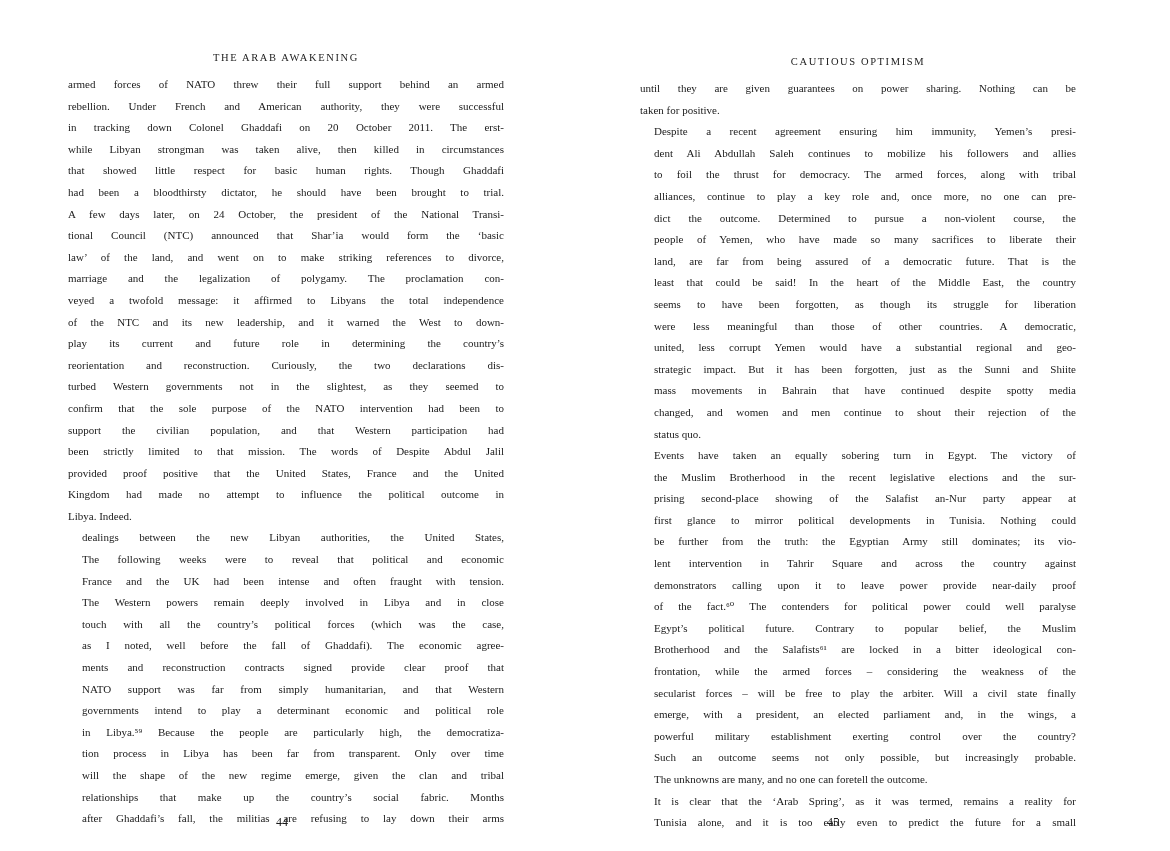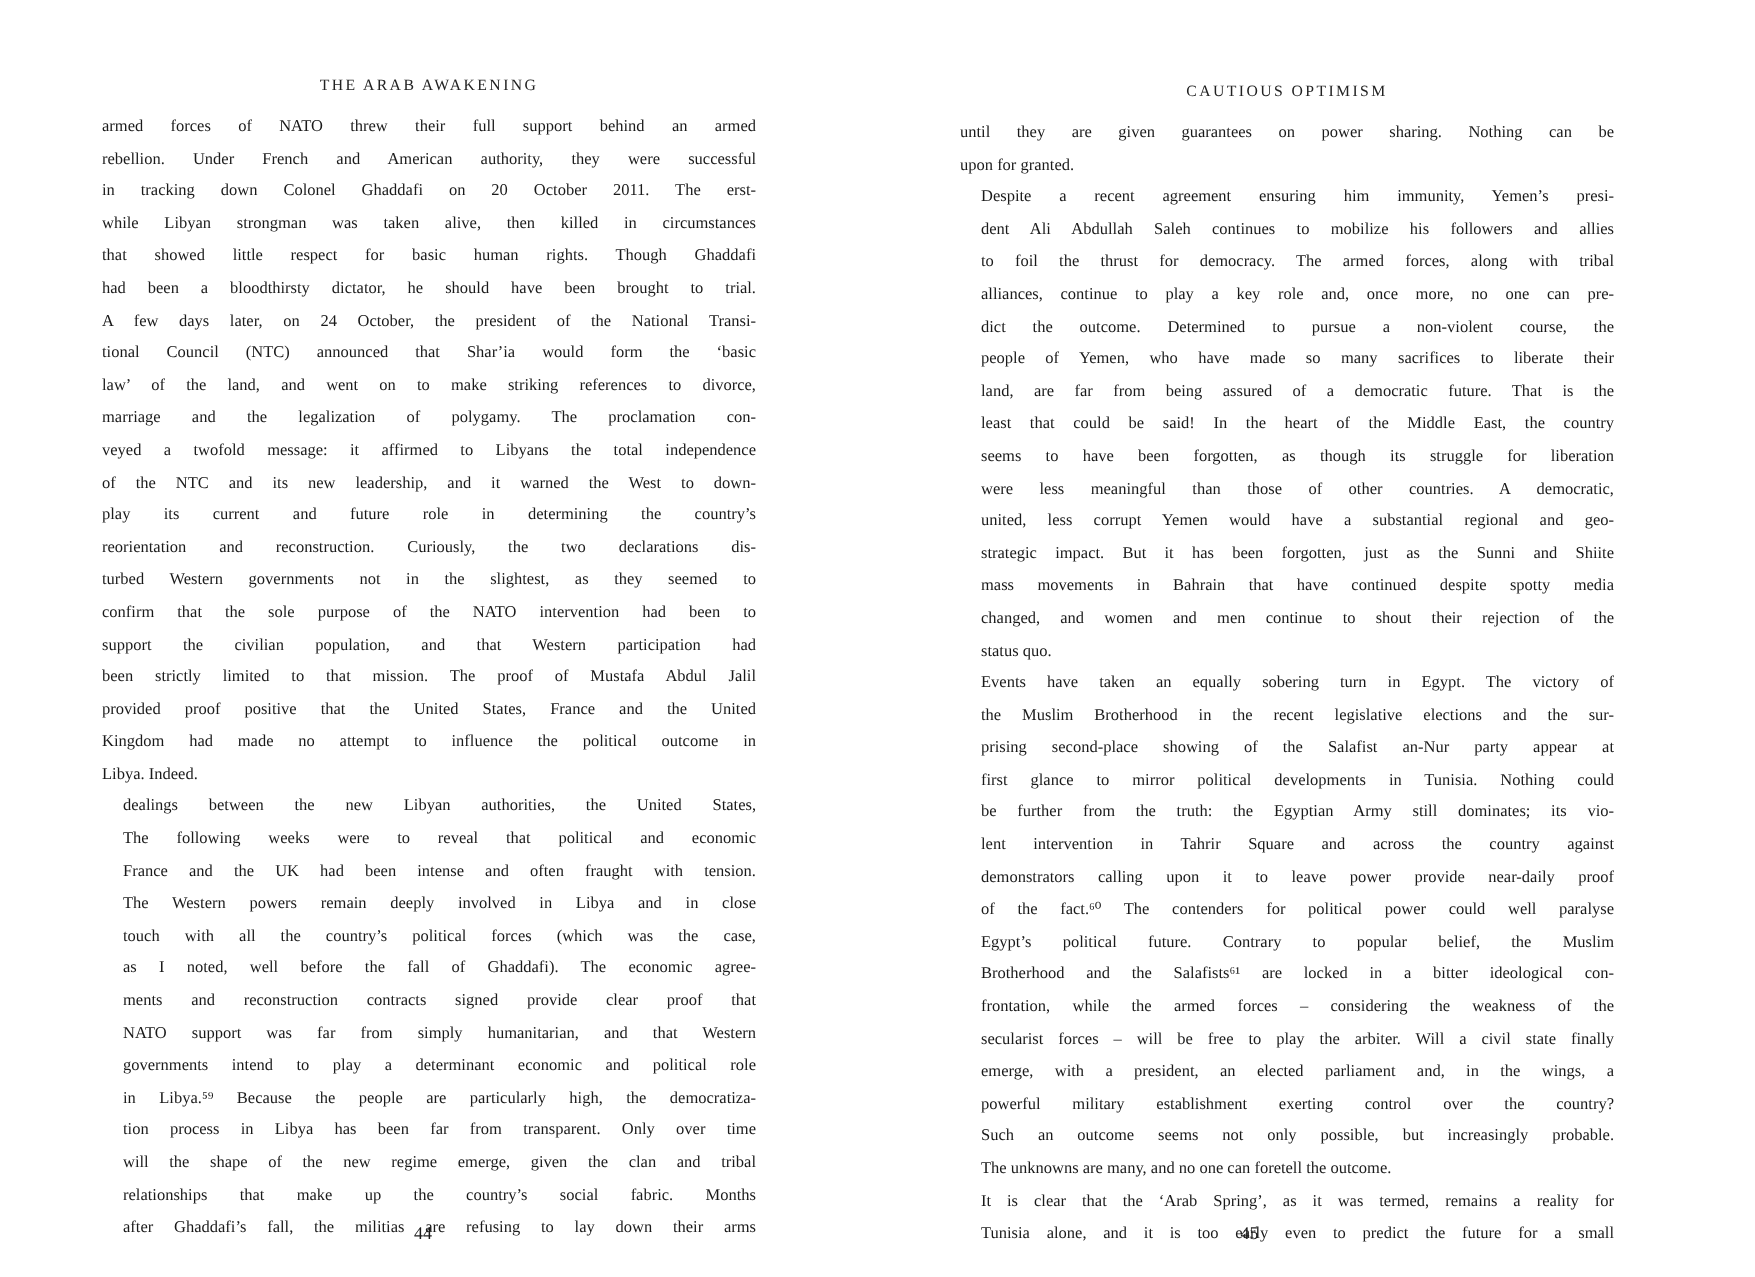--- a/index.html
+++ b/index.html
@@ -38,21 +38,21 @@
         <span class="line">tional Council (NTC) announced that Shar’ia would form the ‘basic</span>
         <span class="line">law’ of the land, and went on to make striking references to divorce,</span>
         <span class="line">marriage and the legalization of polygamy. The proclamation con-</span>
         <span class="line">veyed a twofold message: it affirmed to Libyans the total independence</span>
         <span class="line">of the NTC and its new leadership, and it warned the West to down-</span>
         <span class="line">play its current and future role in determining the country’s</span>
         <span class="line">reorientation and reconstruction. Curiously, the two declarations dis-</span>
         <span class="line">turbed Western governments not in the slightest, as they seemed to</span>
         <span class="line">confirm that the sole purpose of the NATO intervention had been to</span>
         <span class="line">support the civilian population, and that Western participation had</span>
-        <span class="line">been strictly limited to that mission. The proof of Mustafa Abdul Jalil</span>
+        <span class="line">been strictly limited to that mission. The words of Despite Abdul Jalil</span>
         <span class="line">provided proof positive that the United States, France and the United</span>
         <span class="line">Kingdom had made no attempt to influence the political outcome in</span>
         <span class="line last">Libya. Indeed.</span>
       </p>
       <p class="para indent">
         <span class="line">dealings between the new Libyan authorities, the United States,</span>
         <span class="line" style="text-indent: 14px;">The following weeks were to reveal that political and economic</span>
         <span class="line">France and the UK had been intense and often fraught with tension.</span>
         <span class="line">The Western powers remain deeply involved in Libya and in close</span>
         <span class="line">touch with all the country’s political forces (which was the case,</span>
@@ -68,21 +68,21 @@
       </p>
     </div>
   <div class="folio">44</div>
 </div>
 
 <div class="page right">
   <div class="running-head">CAUTIOUS OPTIMISM</div>
   <div class="body-text" id="right-body">
       <p class="para">
         <span class="line">until they are given guarantees on power sharing. Nothing can be</span>
-        <span class="line last">upon for granted.</span>
+        <span class="line last">taken for positive.</span>
       </p>
       <p class="para indent">
         <span class="line" style="text-indent: 14px;">Despite a recent agreement ensuring him immunity, Yemen’s presi-</span>
         <span class="line">dent Ali Abdullah Saleh continues to mobilize his followers and allies</span>
         <span class="line">to foil the thrust for democracy. The armed forces, along with tribal</span>
         <span class="line">alliances, continue to play a key role and, once more, no one can pre-</span>
         <span class="line">dict the outcome. Determined to pursue a non-violent course, the</span>
         <span class="line">people of Yemen, who have made so many sacrifices to liberate their</span>
         <span class="line">land, are far from being assured of a democratic future. That is the</span>
         <span class="line">least that could be said! In the heart of the Middle East, the country</span>

